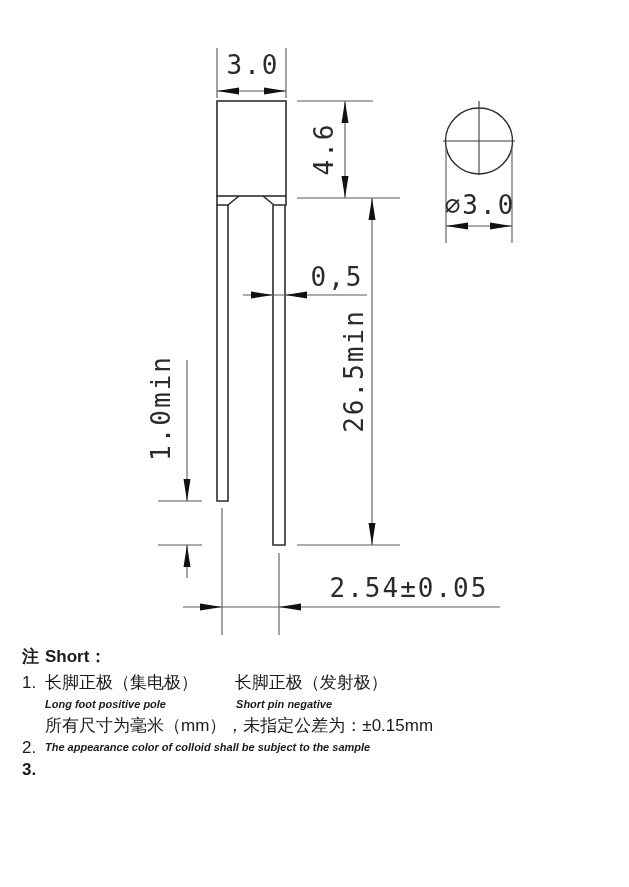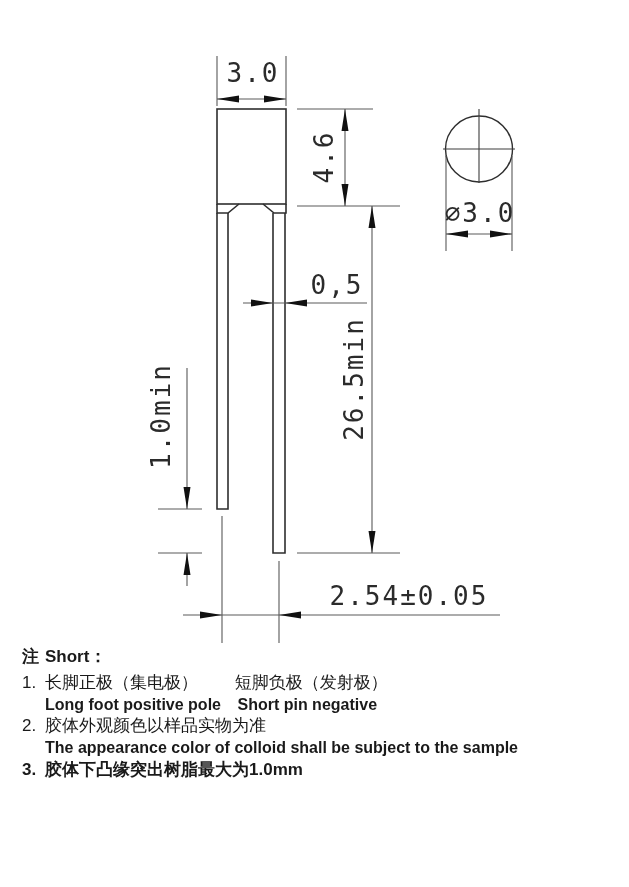--- a/index.html
+++ b/index.html
@@ -1,32 +1,32 @@
 <!DOCTYPE html>
 <html><head>
 <meta charset="utf-8">
 <style>
   html,body{margin:0;padding:0;background:#ffffff;}
   body{width:629px;height:887px;position:relative;font-family:"Liberation Sans",sans-serif;}
-  .drawing{position:absolute;left:0;top:16px;}
+  .drawing{position:absolute;left:0;top:8px;}
   svg text.cad{
     font-family:"DejaVu Sans Mono",monospace;
     font-size:26px;
     letter-spacing:2px;
     fill:#2b2b2b;
     font-weight:400;
   }
   .notes{
     position:absolute;left:22px;top:646px;width:592px;
     color:#1a1a1a;font-size:17px;line-height:21.8px;
   }
   .note-row{position:relative;padding-left:23px;white-space:nowrap;}
   .note-row .marker{position:absolute;left:0;top:0;}
   .nr-title{font-weight:bold;margin-bottom:4px;}
-  .en{font-weight:bold;font-size:16px;}
+  .en{font-weight:bold;font-size:11px;font-style:italic;}
   .cn{font-weight:normal;}
   .cn-bold{font-weight:bold;}
   .col-l{display:inline-block;min-width:185px;}
   .col-l-en{display:inline-block;min-width:188px;}
 </style>
 </head>
 <body>
 
 <div class="drawing">
 <svg width="629" height="640" viewBox="0 0 629 640" xmlns="http://www.w3.org/2000/svg">
@@ -109,38 +109,39 @@
 <div class="notes">
 
   <div class="note-row nr-title">
     <span class="marker">注</span>
     <span>Short：</span>
   </div>
 
   <div class="note-row cn">
     <span class="marker">1.</span>
     <span class="col-l">长脚正极（集电极）</span>
-    <span>短脚负极（发射极）</span>
+    <span>长脚正极（发射极）</span>
   </div>
 
   <div class="note-row en">
     <span class="col-l-en">Long foot positive pole</span>
     <span>Short pin negative</span>
   </div>
 
+  <div class="note-row cn">
+    <span>所有尺寸为毫米（mm），未指定公差为：±0.15mm</span>
+  </div>
 
 
   <div class="note-row cn">
     <span class="marker">2.</span>
-    <span>胶体外观颜色以样品实物为准</span>
   </div>
 
   <div class="note-row en">
     <span>The appearance color of colloid shall be subject to the sample</span>
   </div>
 
   <div class="note-row cn-bold">
     <span class="marker">3.</span>
-    <span>胶体下凸缘突出树脂最大为1.0mm</span>
   </div>
 
 
 </div>
 
 </body></html>

